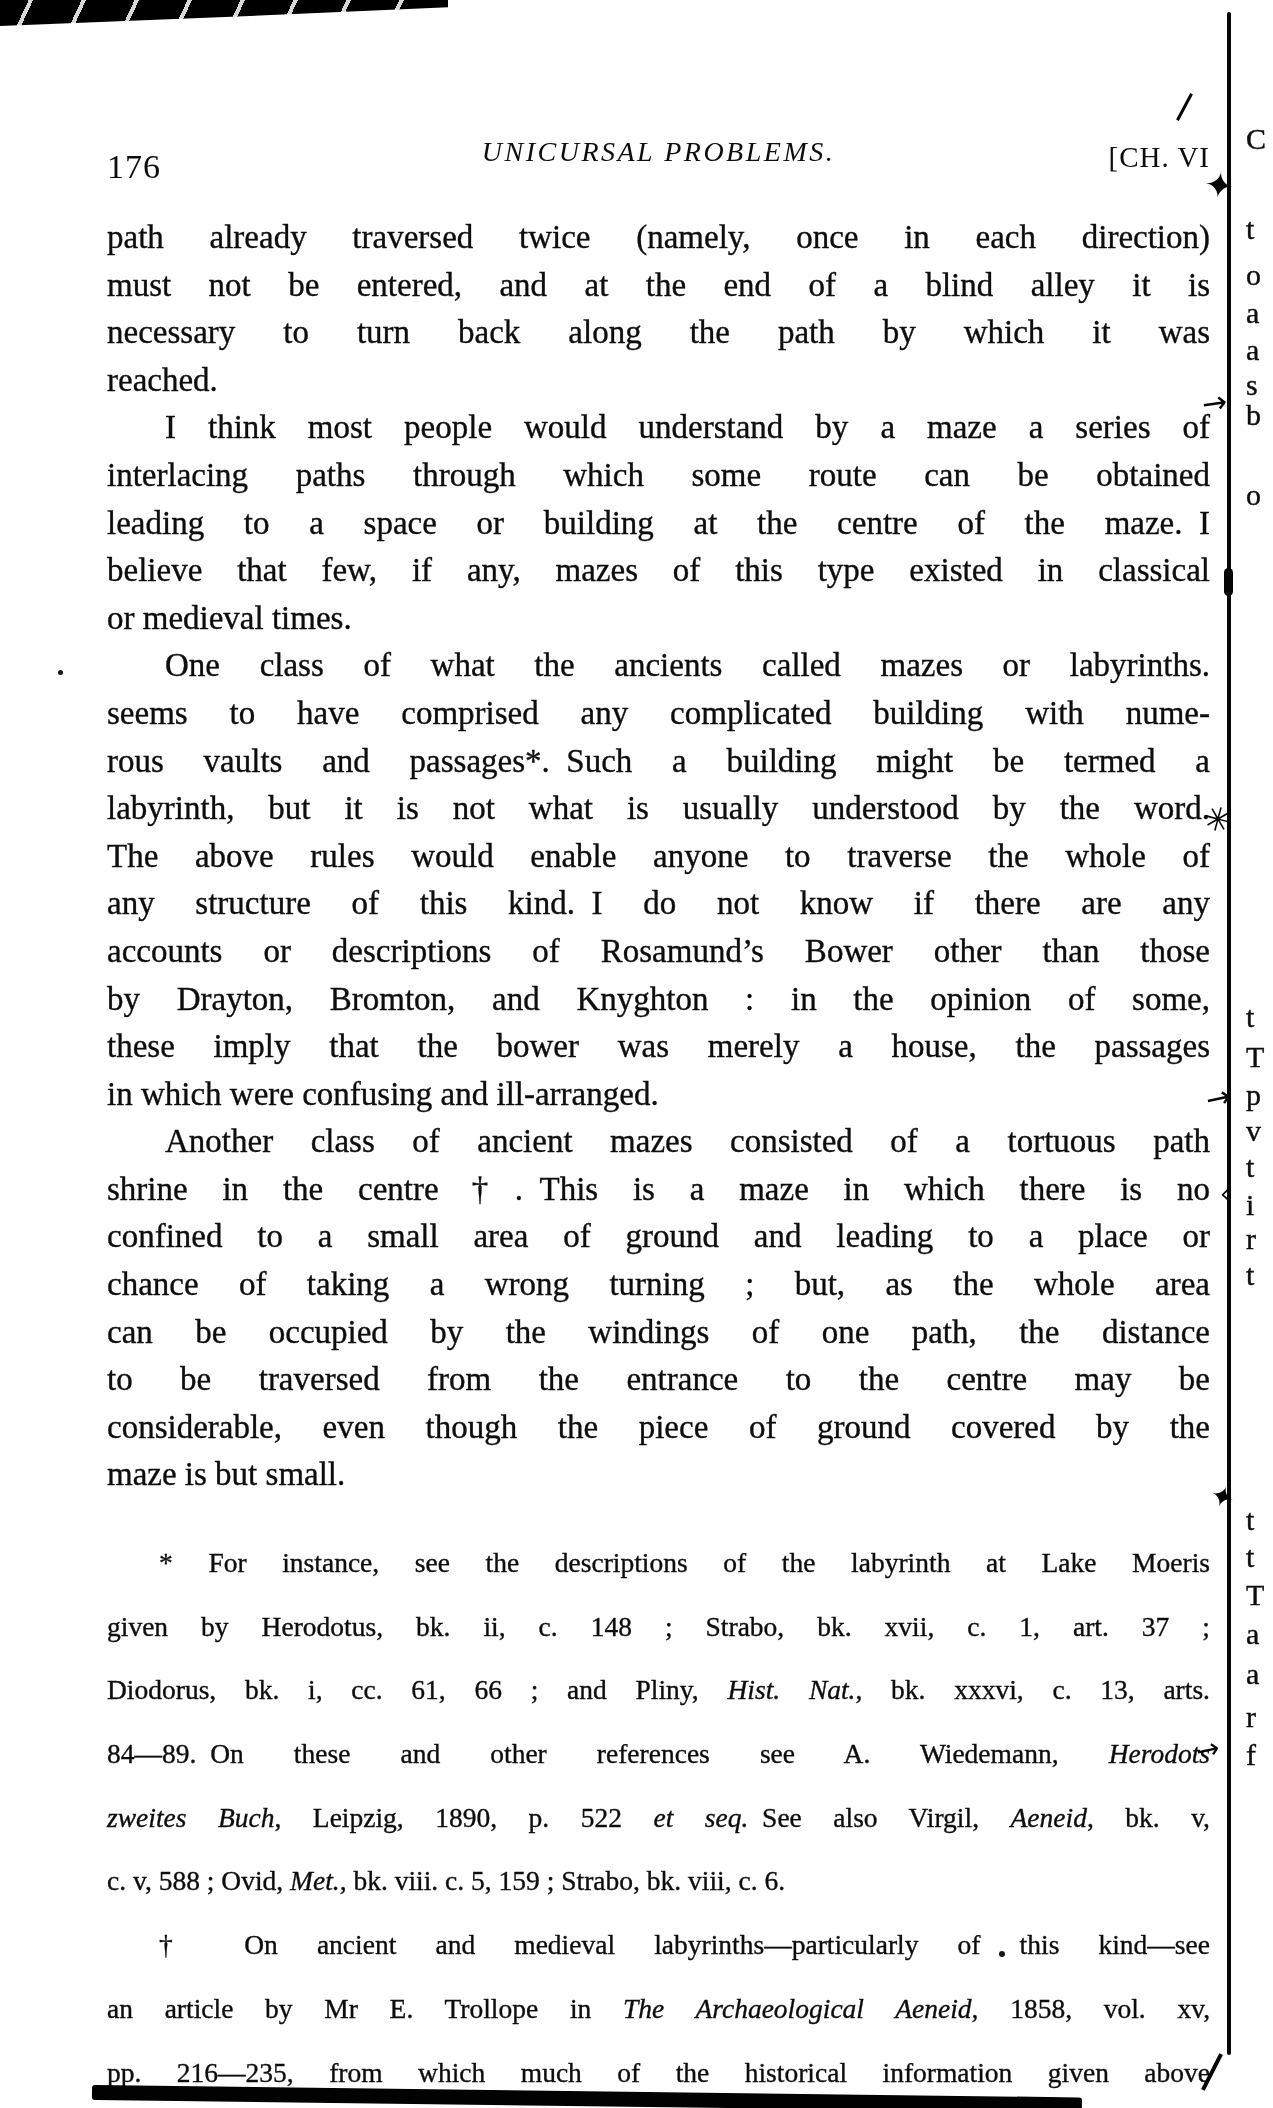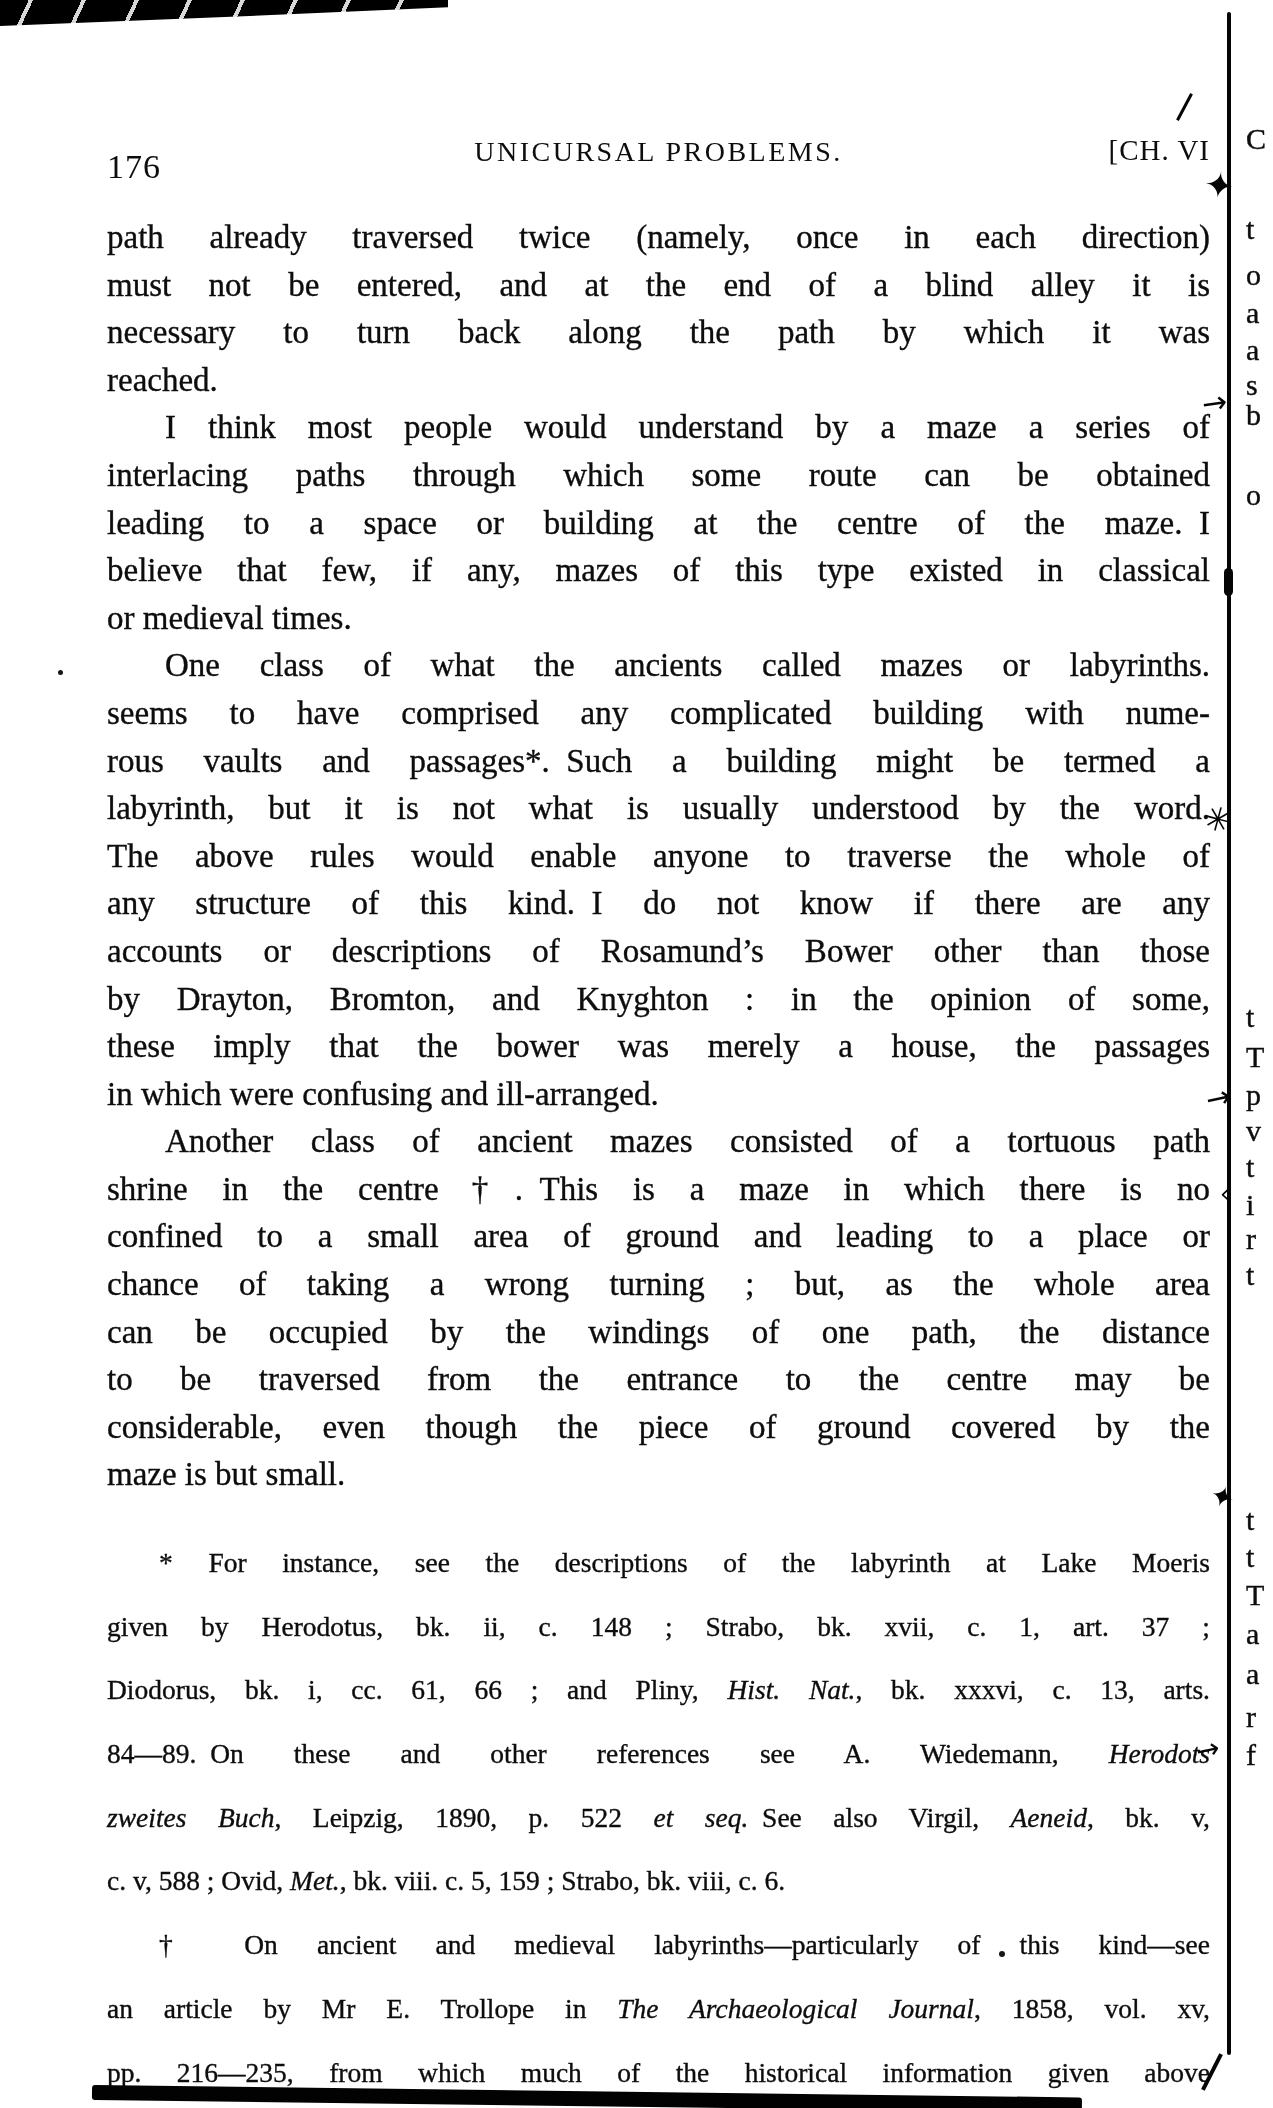--- a/index.html
+++ b/index.html
@@ -21,22 +21,22 @@
   .top-tick{position:absolute;left:1183px;top:92px;width:3px;height:30px;background:#050505;transform:rotate(28deg);}
   .rule{position:absolute;left:1227px;top:12px;width:4px;height:2043px;background:#050505;border-radius:2px;}
   .rule-blob{position:absolute;left:1224px;top:568px;width:9px;height:28px;background:#050505;border-radius:5px;}
   .rule-flick{position:absolute;left:1210px;top:2052px;width:4px;height:40px;background:#050505;transform:rotate(27deg);}
   .dot{position:absolute;background:#161616;border-radius:50%;}
   .dot-a{left:58px;top:670px;width:5px;height:5px;}
   .dot-b{left:999px;top:1951px;width:6px;height:6px;}
   
   .hdr{position:absolute;left:107px;top:130px;width:1103px;height:44px;}
   .pagenum{position:absolute;left:0;top:2px;font-size:34px;letter-spacing:1px;margin-top:16px;}
-  .runhead{position:absolute;left:0;right:0;top:6px;text-align:center;font-size:28px;letter-spacing:2.5px;}
-  .chmark{position:absolute;right:0;top:4px;font-size:29px;letter-spacing:1px;}
+  .runhead{position:absolute;left:0;right:0;top:6px;text-align:center;font-size:28px;letter-spacing:2.5px;font-style:italic;}
+  .chmark{position:absolute;right:0;top:11px;font-size:29px;letter-spacing:1px;}
   
   .bodycol{position:absolute;left:107px;top:214px;width:1103px;}
   .fncol{position:absolute;left:107px;top:1519px;width:1103px;}
   .line{
     text-align:justify;text-align-last:justify;
     -webkit-text-stroke:0.35px currentColor;
   }
   .bodycol .line{font-size:33px;line-height:47.6px;height:47.6px;}
   .fncol .line{font-size:27.5px;line-height:39.7px;height:39.7px;margin-top:24px;}
   .bodycol .line.indent{text-indent:58px;}
@@ -90,21 +90,21 @@
     </main>
 
   <section class="fncol" id="footnote-lines">
       <div class="line indent">* For instance, see the descriptions of the labyrinth at Lake Moeris</div>
       <div class="line">given by Herodotus, bk. ii, c. 148 ; Strabo, bk. xvii, c. 1, art. 37 ;</div>
       <div class="line">Diodorus, bk. i, cc. 61, 66 ; and Pliny, <i>Hist. Nat.</i>, bk. xxxvi, c. 13, arts.</div>
       <div class="line">84—89. On these and other references see A. Wiedemann, <i>Herodots</i></div>
       <div class="line"><i>zweites Buch</i>, Leipzig, 1890, p. 522 <i>et seq.</i> See also Virgil, <i>Aeneid</i>, bk. v,</div>
       <div class="line last">c. v, 588 ; Ovid, <i>Met.</i>, bk. viii. c. 5, 159 ; Strabo, bk. viii, c. 6.</div>
       <div class="line indent">† On ancient and medieval labyrinths—particularly of this kind—see</div>
-      <div class="line">an article by Mr E. Trollope in <i>The Archaeological Journal</i>, 1858, vol. xv,</div>
+      <div class="line">an article by Mr E. Trollope in <i>The Archaeological Aeneid</i>, 1858, vol. xv,</div>
       <div class="line">pp. 216—235, from which much of the historical information given above</div>
       <div class="line last">is derived.</div>
     </section>
 
   <div class="rule"></div>
   <div class="rule-blob"></div>
   <div class="rule-flick"></div>
   <div class="top-tick"></div>
 
   <div id="fragments">

